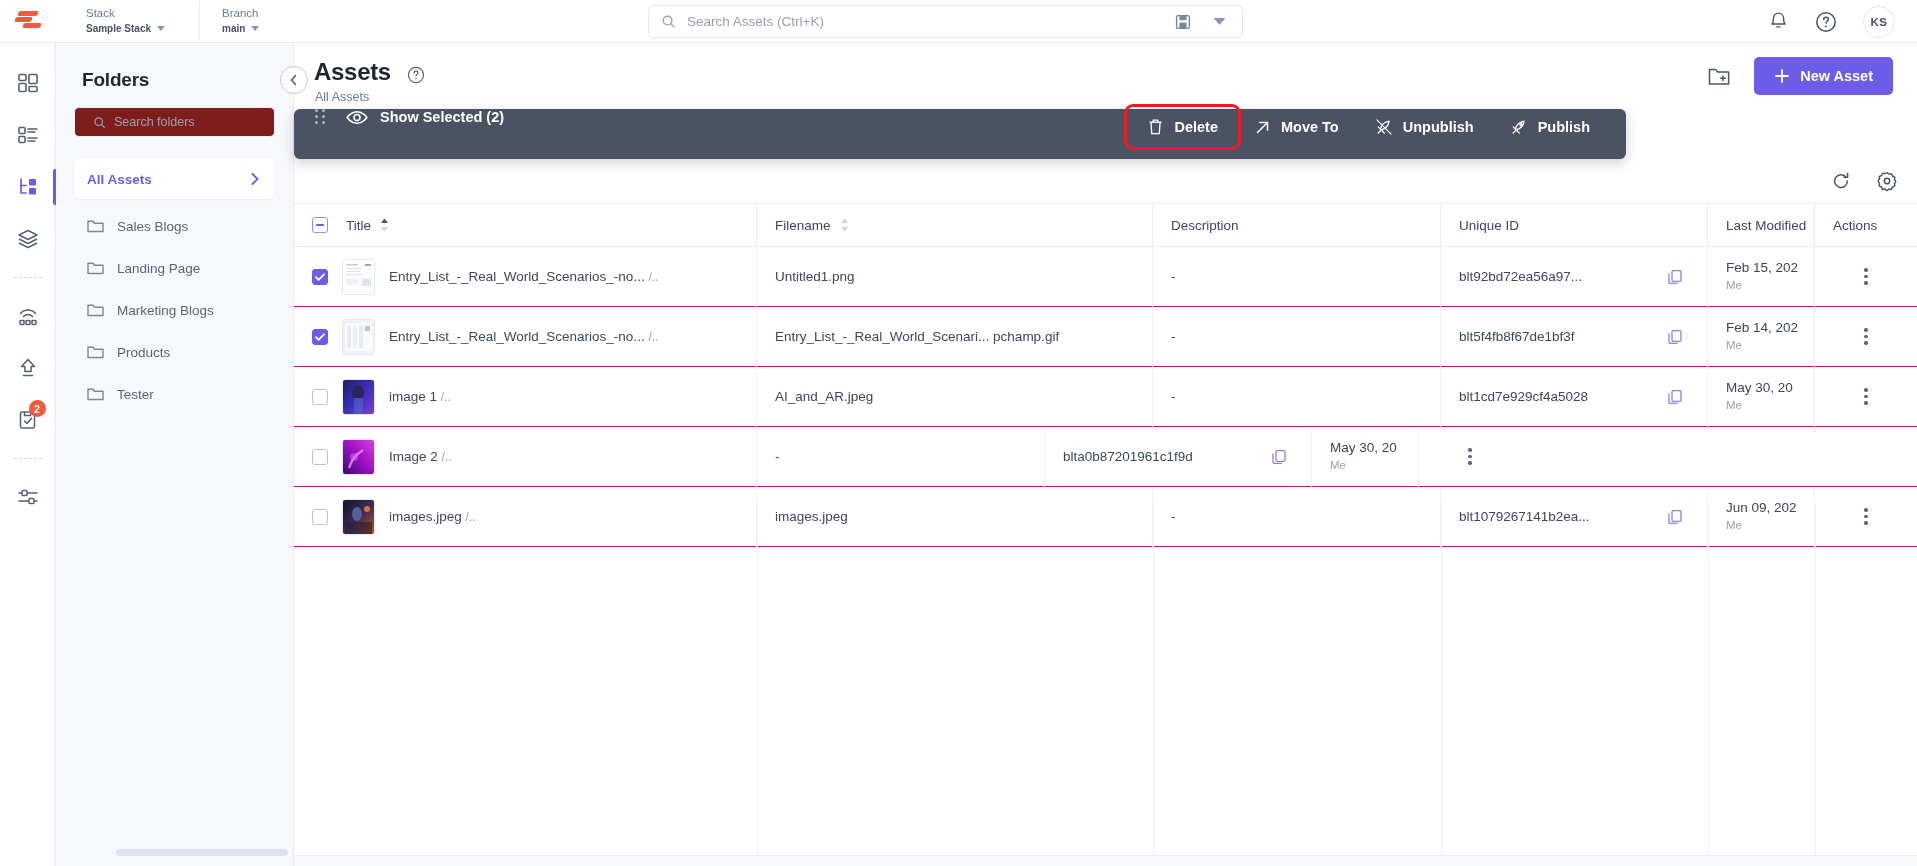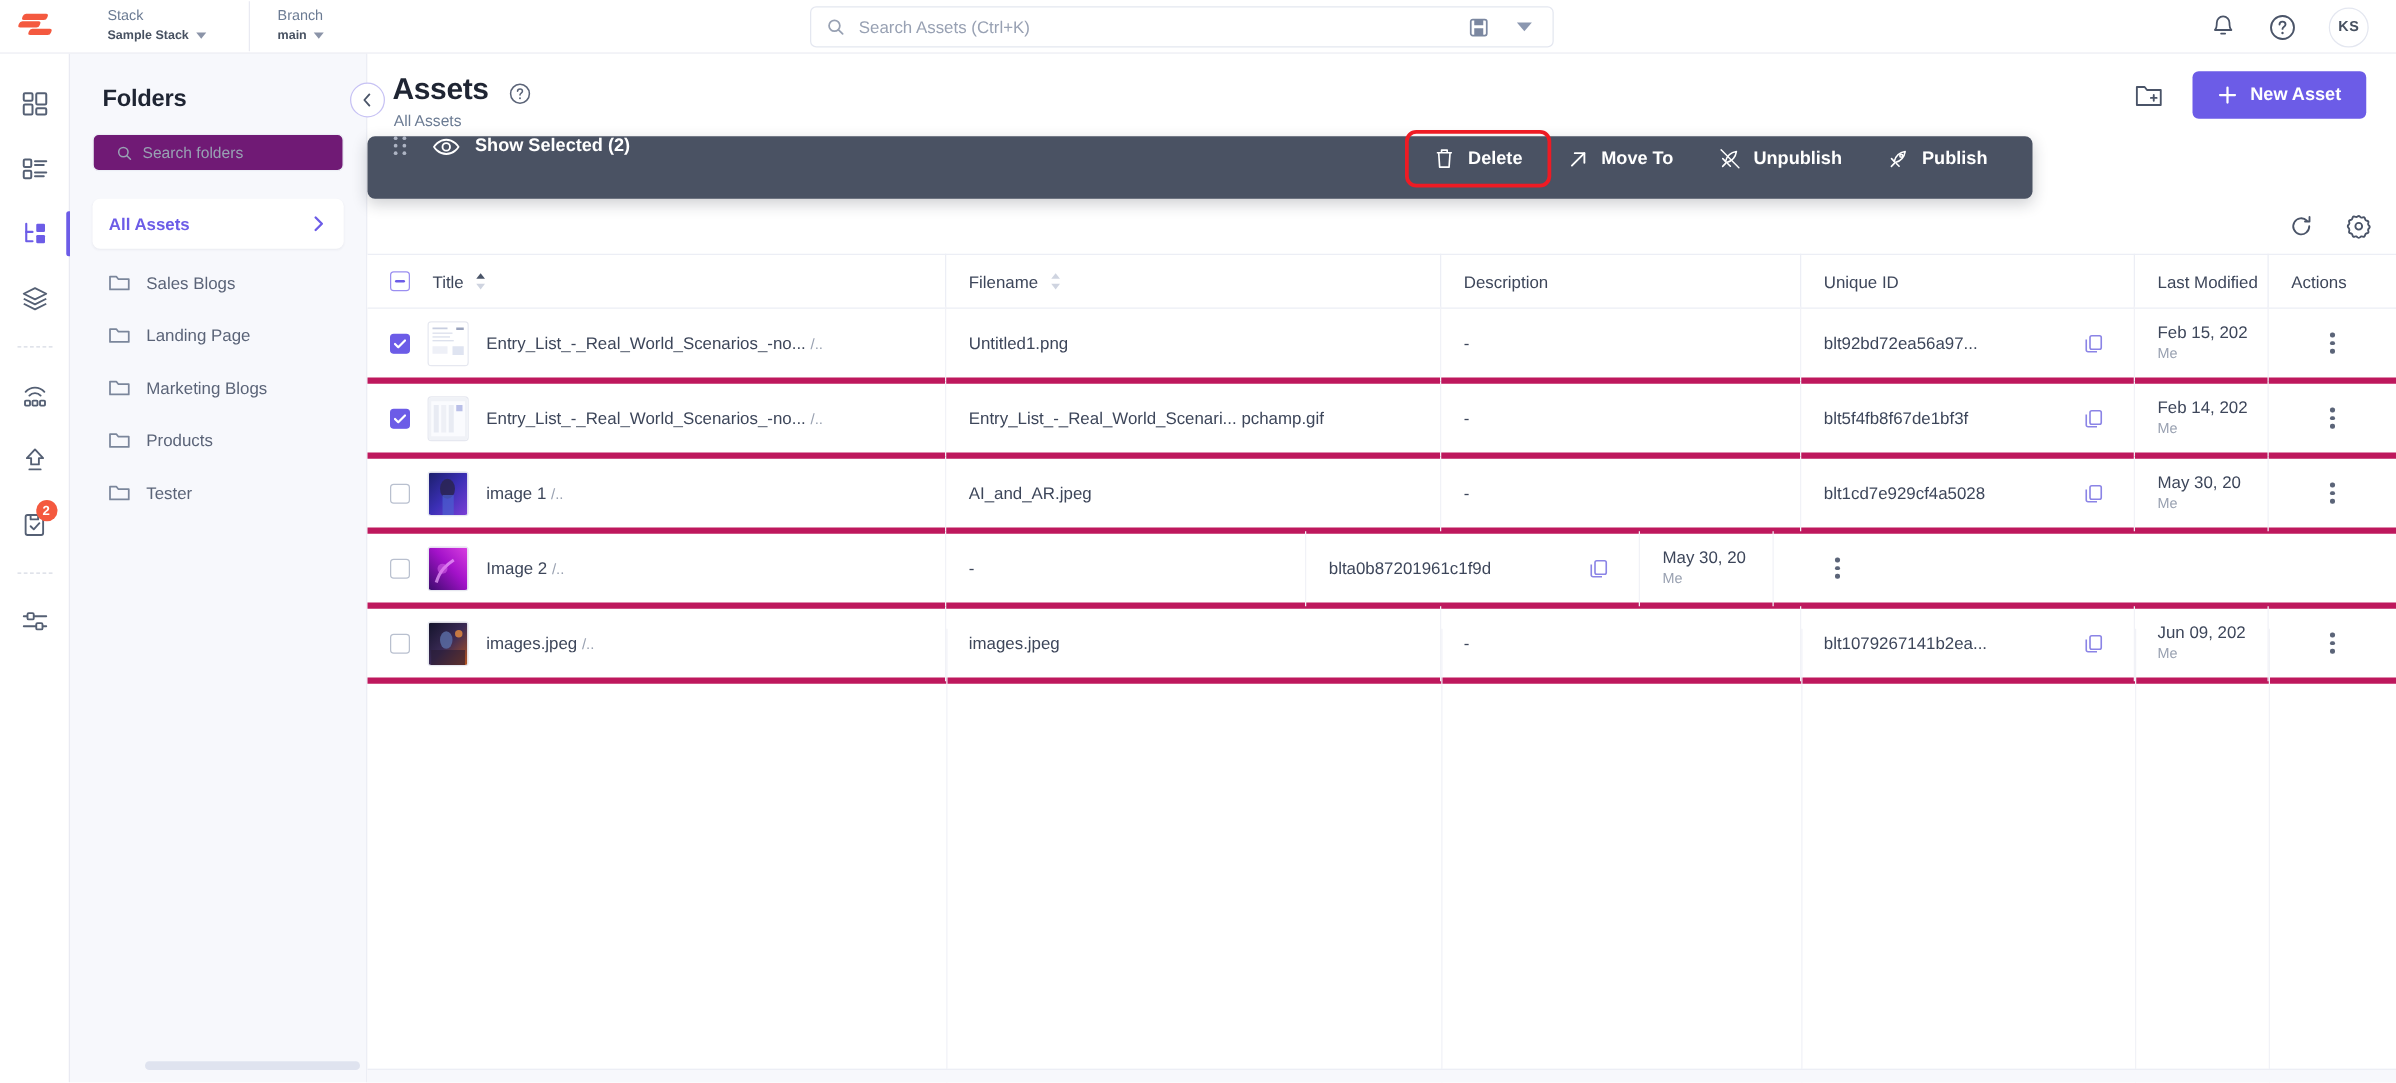--- a/index.html
+++ b/index.html
@@ -69,21 +69,21 @@
     font-weight: 700; display: flex; align-items: center; justify-content: center; padding: 0 4px;
   }
 
   
   .folders {
     position: absolute; left: 56px; top: 43px; width: 238px; height: 823px;
     background: #f7f8fc; border-right: 1px solid #e9eaf2;
   }
   .folders-title { font-size: 19px; font-weight: 700; color: #1f2533; padding: 26px 0 0 26px; letter-spacing: -.2px;}
   .folder-search {
-    margin: 16px 18px 0 18px; height: 30px; background: #701a75; border-radius: 5px;
+    margin: 16px 18px 0 18px; height: 30px; background: #7f1d1d; border-radius: 5px;
     display: flex; align-items: center; padding: 0 10px; border: 1px solid #eceef5;
   }
   .folder-search span { font-size: 12.5px; color: #98a1b3; margin-left: 8px; }
   .all-assets {
     margin: 22px 18px 0 18px; height: 40px; background: #fff; border-radius: 6px;
     display: flex; align-items: center; justify-content: space-between; padding: 0 13px;
     box-shadow: 0 1px 2px rgba(35,42,66,.06);
   }
   .all-assets span:first-child { font-size: 13.5px; font-weight: 700; color: #6c5ce7; }
   .folder-row {
@@ -146,21 +146,21 @@
     height: 44px; padding-left: 18px; border-right: 1px solid #eceef5; overflow: hidden; white-space: nowrap;
   }
   .th.last { border-right: none; }
   .col-title { width: 463px; }
   .col-filename { width: 396px; }
   .col-desc { width: 288px; }
   .col-uid { width: 267px; }
   .col-mod { width: 107px; }
   .col-actions { width: 102px; }
 
-  .row { display: flex; height: 60px; align-items: center; border-bottom: 5px solid #be185d; }
+  .row { display: flex; height: 60px; align-items: center; border-bottom: 1px solid #be185d; }
   .cell {
     height: 60px; display: flex; align-items: center; padding-left: 18px;
     border-right: 1px solid #f1f2f7; font-size: 13.5px; color: #3d465a; overflow: hidden; white-space: nowrap;
   }
   .cell.last { border-right: none; }
   .chk {
     width: 16px; height: 16px; border: 1.6px solid #b9c0cf; border-radius: 3px; background: #fff;
     display: flex; align-items: center; justify-content: center; flex: none;
   }
   .chk.checked { background: #6c5ce7; border-color: #6c5ce7; }

